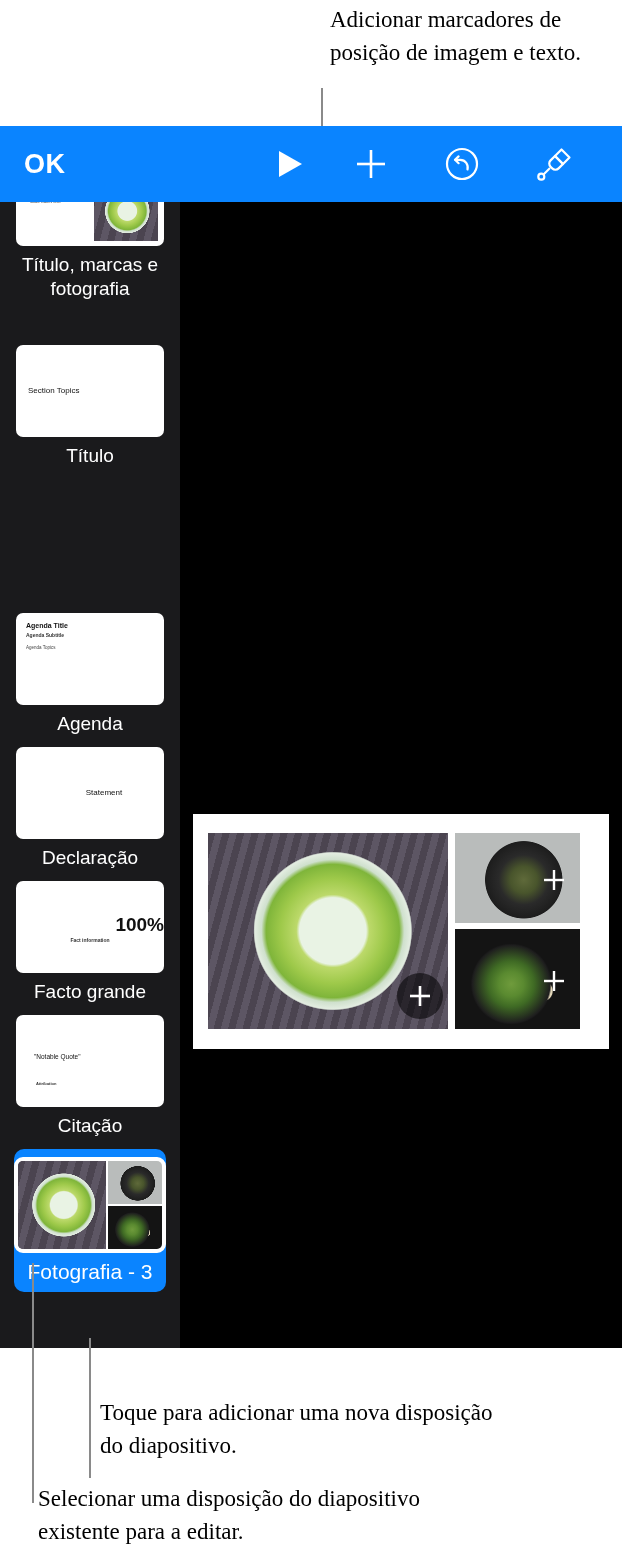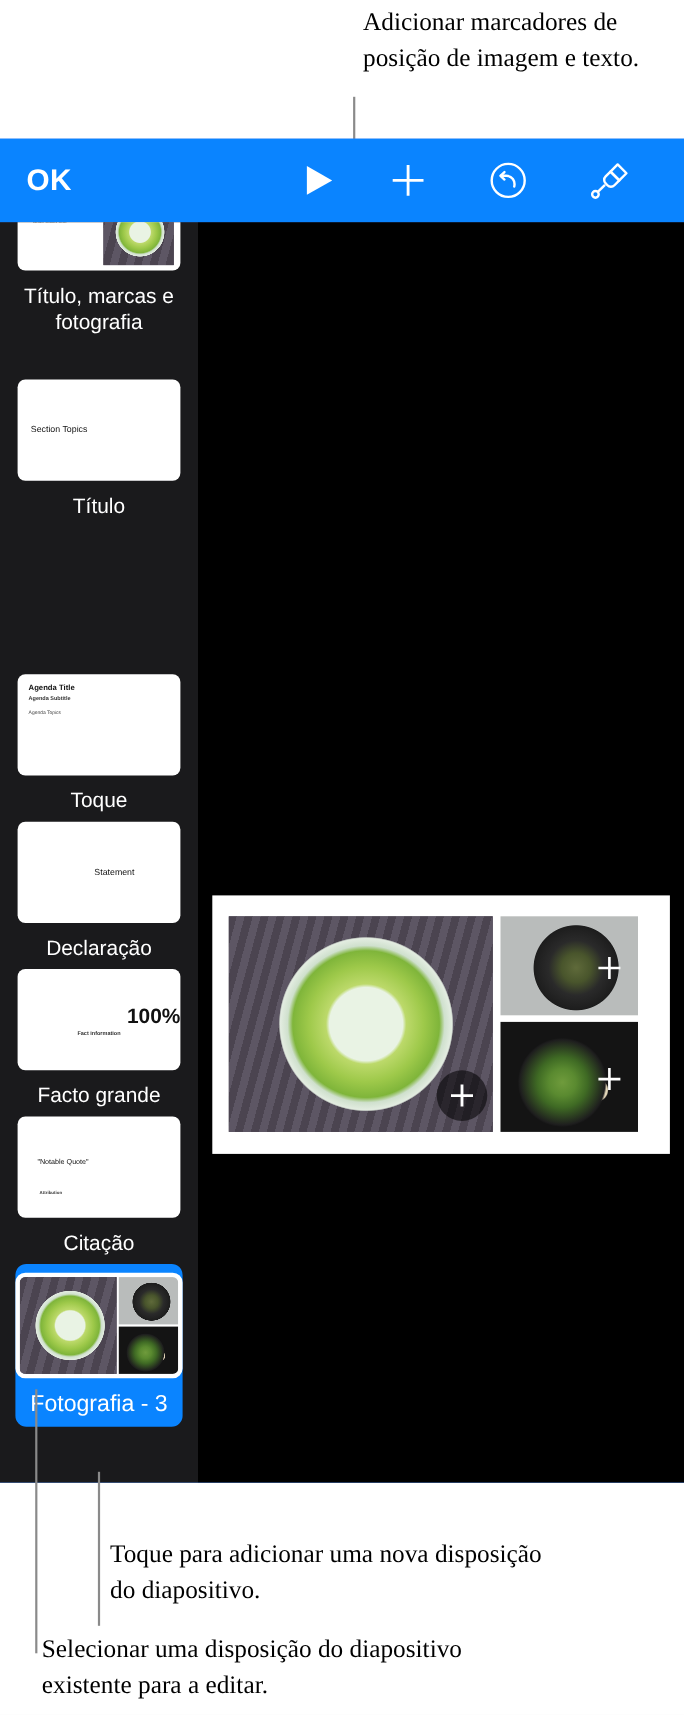--- a/index.html
+++ b/index.html
@@ -50,21 +50,21 @@
   #leader-add      { left: 89px;  top: 1338px; height: 140px; }
   #leader-select   { left: 32px;  top: 1263px; height: 240px; }
 
   
   #app-window {
     position: absolute;
     left: 0;
     top: 126px;
     width: 622px;
     height: 1222px;
-    background: #3b82f6;
+    background: #5eead4;
     overflow: hidden;
   }
 
   
   #toolbar {
     position: absolute;
     left: 0; top: 0;
     width: 622px;
     height: 76px;
     background: #0a84ff;
@@ -133,21 +133,21 @@
     border: 4px solid #ffffff;
     width: 152px;
     height: 96px;
     border-radius: 9px;
   }
   .layout-label {
     color: #ffffff;
     font-size: 19px;
     line-height: 24px;
     text-align: center;
-    padding: 12px 6px 0 6px;
+    padding: 7px 6px 0 6px;
     font-family: "Liberation Sans", sans-serif;
   }
   .layout-item.selected .layout-label {
     font-size: 21px;
     padding-bottom: 8px;
   }
 
   
   .t-title {
     position: absolute;
@@ -295,21 +295,21 @@
       <div class="layout-label">Título</div>
     </div>
 
 
     <div class="layout-item" style="position:absolute; left:0; top:411px;">
       <div class="thumb">
         <div class="t-title" style="left:10px; top:9px; font-size:7px;">Agenda Title</div>
         <div class="t-sub" style="left:10px; top:19px; font-size:5px; font-weight:bold;">Agenda Subtitle</div>
         <div class="t-body" style="left:10px; top:32px; font-size:4.5px;">Agenda Topics</div>
       </div>
-      <div class="layout-label">Toque</div>
+      <div class="layout-label">Agenda</div>
     </div>
 
     <div class="layout-item" style="position:absolute; left:0; top:545px;">
       <div class="thumb">
         <div class="t-title" style="left:0; top:41px; width:148px; text-align:center; font-size:8px; font-weight:normal;padding-left:14px;">Statement</div>
       </div>
       <div class="layout-label">Declaração</div>
     </div>
 
     <div class="layout-item" style="position:absolute; left:0; top:679px;">

